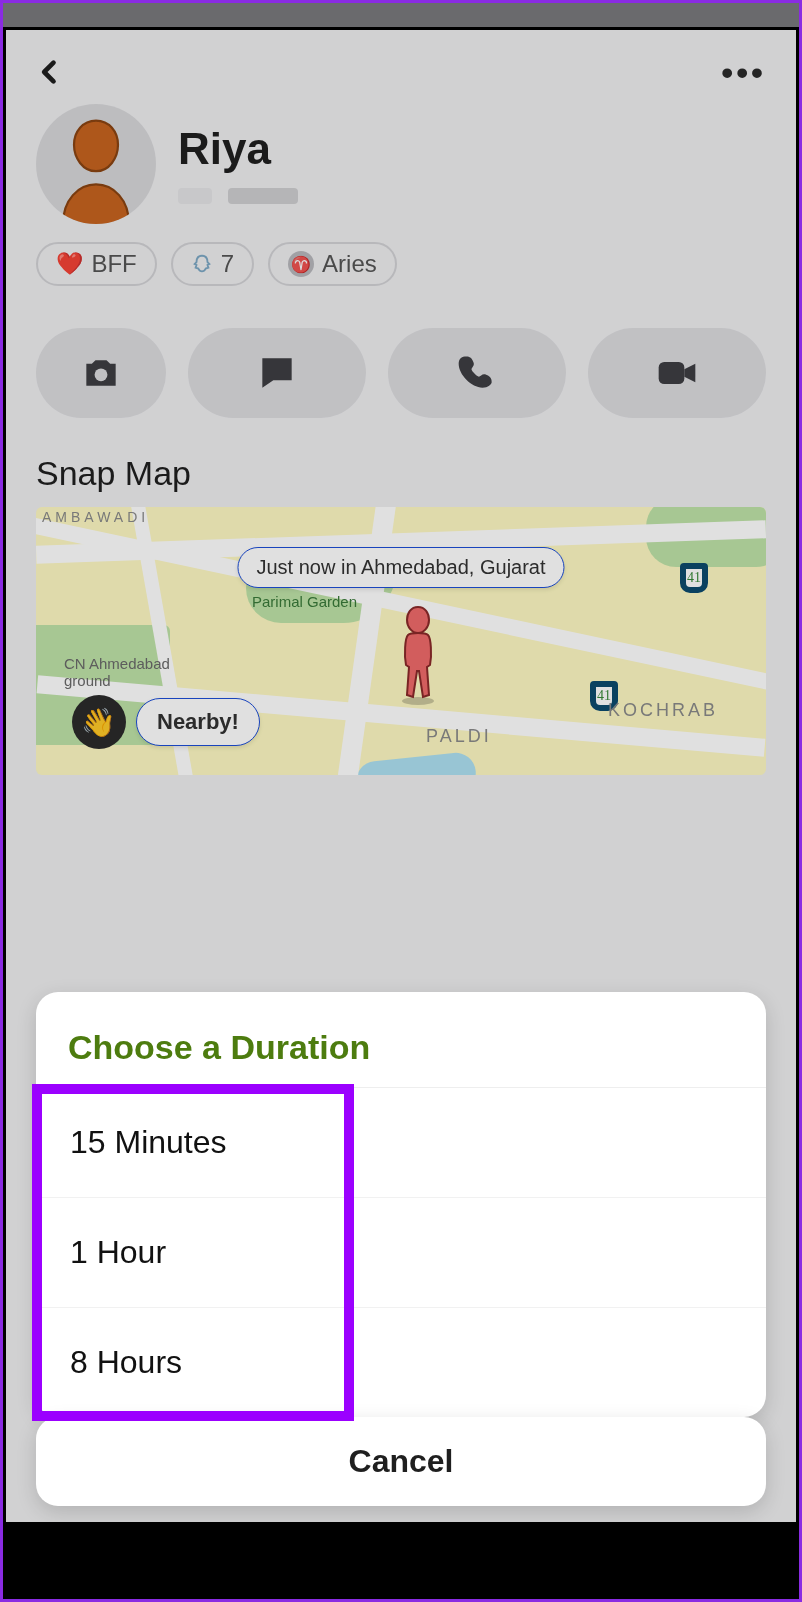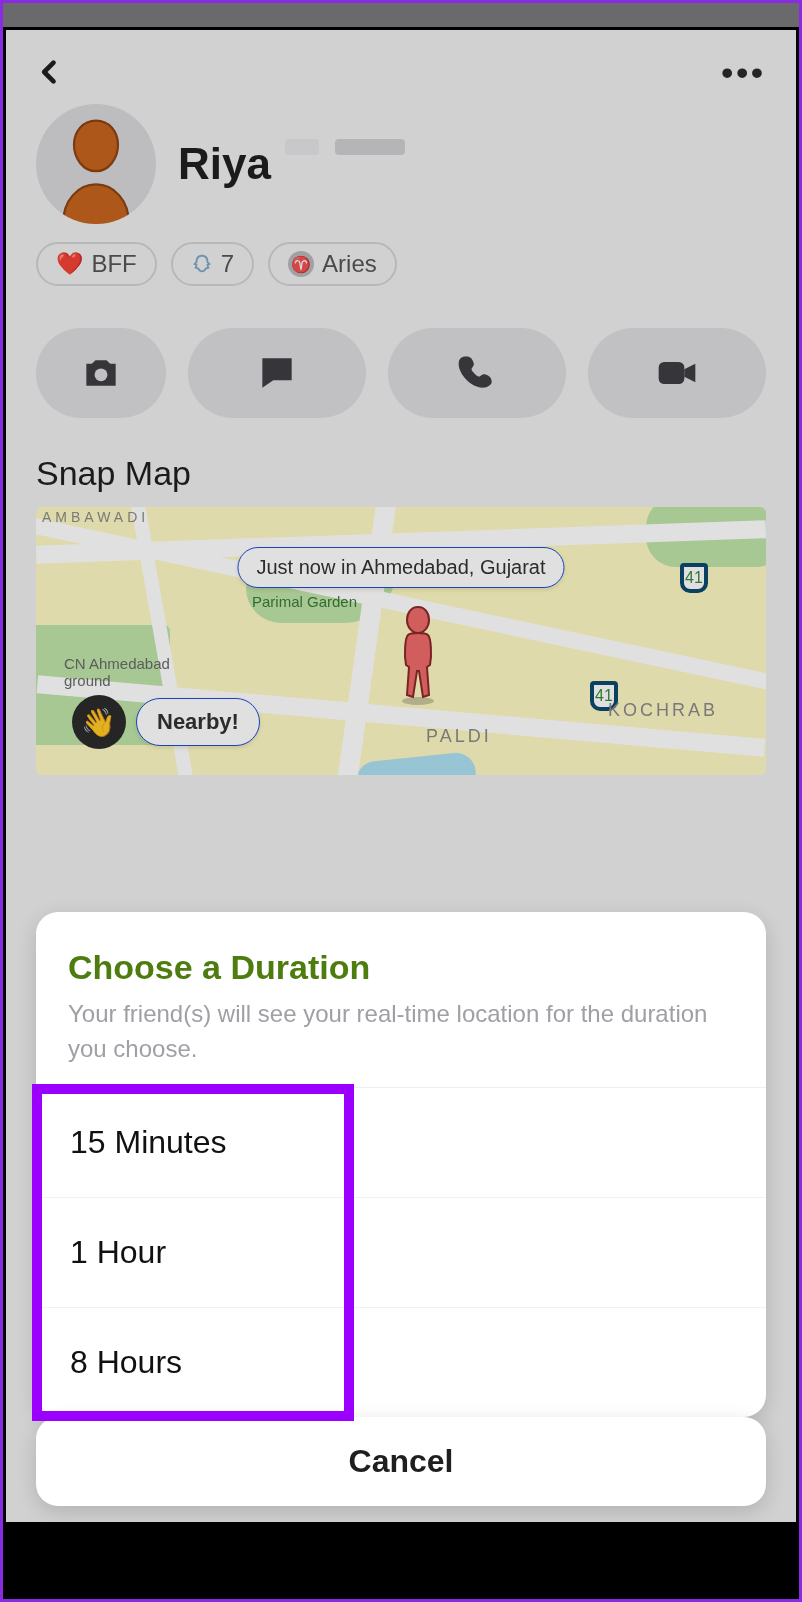--- a/index.html
+++ b/index.html
@@ -11,21 +11,21 @@
 
   .topbar { display: flex; align-items: center; justify-content: space-between; padding: 28px 30px 10px 30px; }
   .back { width: 28px; height: 28px; }
   .back svg { width: 28px; height: 28px; }
   .more { font-size: 34px; letter-spacing: 3px; color: #2b2b2b; font-weight: 900; line-height: 10px; }
 
   .profile { padding: 8px 30px 18px 30px; }
   .profile-row { display: flex; align-items: center; gap: 22px; }
   .avatar { width: 120px; height: 120px; border-radius: 60px; background: #d8d8da; display: flex; align-items: flex-end; justify-content: center; overflow: hidden; }
   .avatar svg { width: 90px; height: 110px; }
-  .name-col { display: flex; gap: 14px; }
+  .name-col { display: flex; flex-direction: column; gap: 14px; }
   .name { font-size: 44px; font-weight: 800; color: #1f1f1f; }
   .sub-bars { display: flex; gap: 16px; }
   .sub-bar { height: 16px; border-radius: 4px; background: #cfcfd1; }
   .sub-bar.s1 { width: 34px; background: #e4e4e6; }
   .sub-bar.s2 { width: 70px; }
 
   .badges { display: flex; gap: 14px; margin-top: 18px; }
   .badge { display: inline-flex; align-items: center; gap: 8px; padding: 6px 18px; border: 2px solid #d2d2d5; border-radius: 30px; font-size: 24px; color: #555; background: #eeeef0; }
   .badge .emoji { font-size: 22px; }
   .badge .ghost { width: 22px; height: 22px; }
@@ -50,21 +50,21 @@
   .map .road.r3 { left: 320px; top: -10px; width: 20px; height: 300px; transform: rotate(8deg); }
   .map .road.r4 { left: 120px; top: -10px; width: 14px; height: 300px; transform: rotate(-10deg); }
   .map .road.r5 { left: 0; top: 200px; width: 100%; height: 18px; transform: rotate(5deg); }
   .map .tag { position: absolute; left: 6px; top: 2px; font-size: 14px; letter-spacing: 4px; color: #8a8a8a; }
   .map .pill { position: absolute; background: #fff; border: 1px solid #1d4ed8; border-radius: 30px; padding: 8px 18px; font-size: 20px; color: #333; box-shadow: 0 2px 4px rgba(0,0,0,.1); }
   .map .pill.loc { left: 50%; top: 40px; transform: translateX(-50%); }
   .map .park { position: absolute; left: 216px; top: 86px; font-size: 15px; color: #3a7a3a; }
   .map .school { position: absolute; left: 28px; top: 148px; font-size: 15px; color: #6a6a6a; width: 110px; }
   .map .kochrab { position: absolute; right: 48px; bottom: 54px; font-size: 18px; letter-spacing: 3px; color: #8a8a8a; }
   .map .paldi { position: absolute; left: 390px; bottom: 28px; font-size: 18px; letter-spacing: 3px; color: #8a8a8a; }
-  .map .shield { position: absolute; width: 28px; height: 30px; background: #fff; border: 4px solid #0c4a6e; border-radius: 4px 4px 10px 10px; display: flex; align-items: center; justify-content: center; font-size: 16px; color: #3a8a3a; }
+  .map .shield { position: absolute; width: 28px; height: 30px; background: #fff; border: 6px solid #0c4a6e; border-radius: 4px 4px 10px 10px; display: flex; align-items: center; justify-content: center; font-size: 14px; color: #3a8a3a; font-family: Liberation Serif, serif; }
   .map .shield.sh1 { right: 58px; top: 56px; }
   .map .shield.sh2 { right: 148px; bottom: 64px; }
   .map .bitmoji { position: absolute; left: 360px; top: 98px; }
   .map .bitmoji svg { width: 44px; height: 100px; }
   .map .nearby { position: absolute; left: 36px; bottom: 26px; display: flex; align-items: center; gap: 10px; }
   .map .wave { width: 54px; height: 54px; border-radius: 27px; background: #2b2b2b; display: flex; align-items: center; justify-content: center; font-size: 28px; }
   .map .nearby .pill { position: static; padding: 10px 20px; font-size: 22px; font-weight: 600; }
 
   .section-title.below { margin-top: 560px; font-size: 30px; color: #2b2b2b; }
 
@@ -192,21 +192,20 @@
       <div class="pill">Nearby!</div>
     </div>
   </div>
 
   <div class="section-title below">Chat Attachments</div>
 
   <div class="sheet-wrap">
     <div class="sheet">
       <div class="sheet-header">
         <div class="sheet-title">Choose a Duration</div>
-        <div class="sheet-sub">Your friend(s) will see your real-time location for the duration you choose.</div>
       </div>
       <div class="options">
         <div class="option">15 Minutes</div>
         <div class="option">1 Hour</div>
         <div class="option">8 Hours</div>
         <div class="highlight-box"></div>
       </div>
     </div>
     <div class="cancel">Cancel</div>
   </div>

